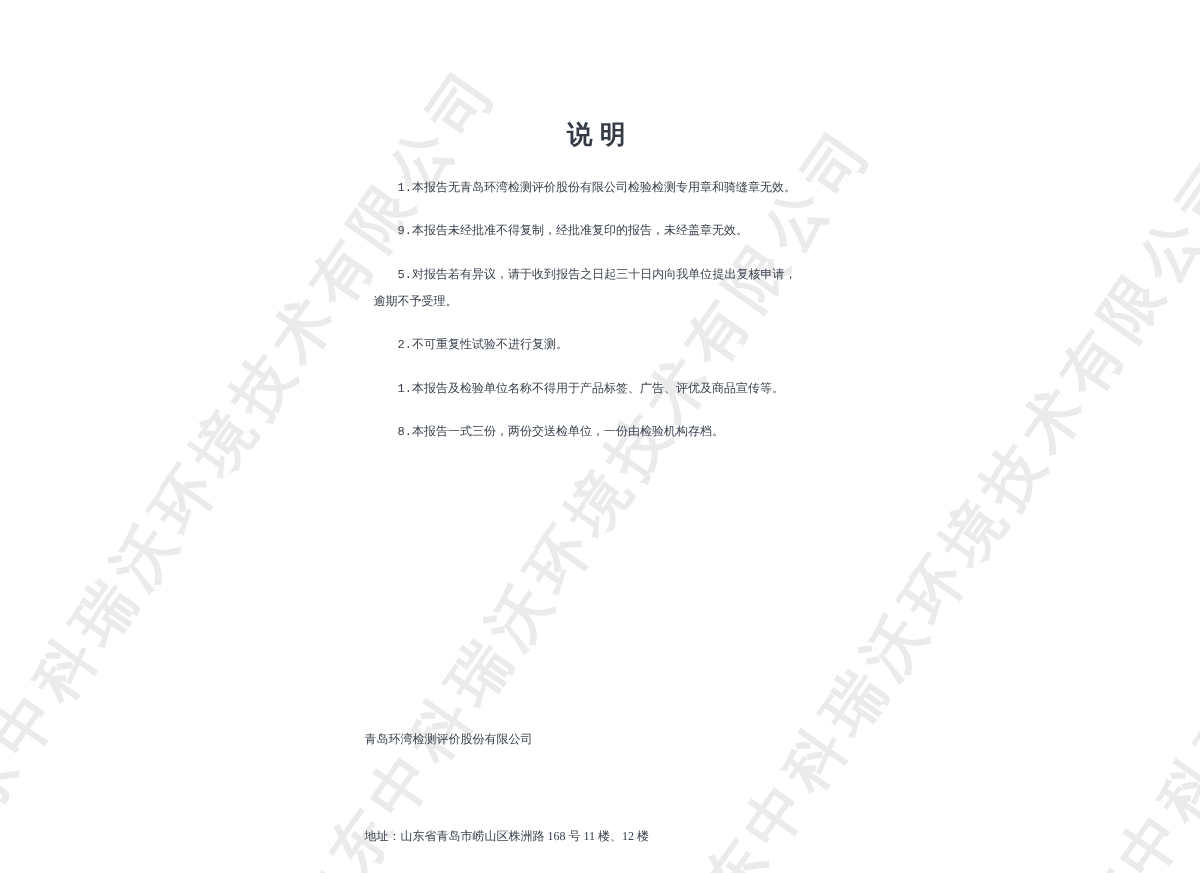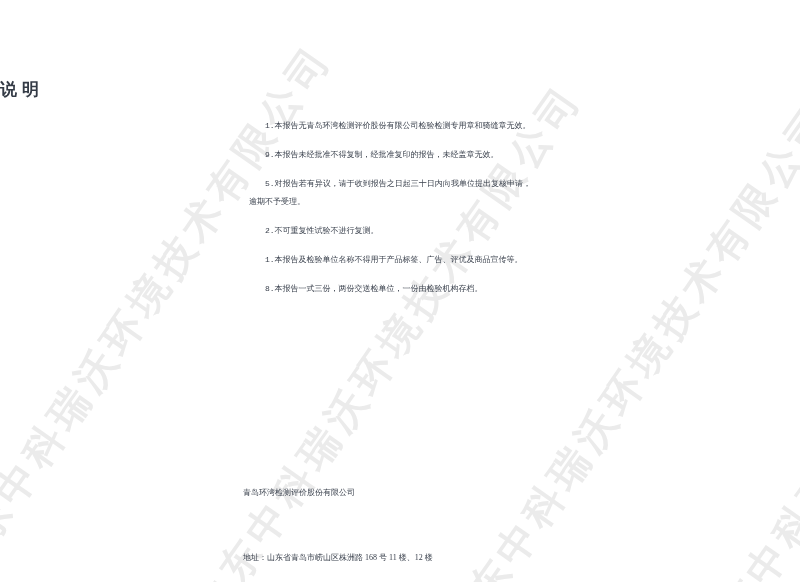--- a/index.html
+++ b/index.html
@@ -25,21 +25,21 @@
     font-family:"Liberation Serif", serif;
   }
   .wm1{left:-70px;top:560px;}
   .wm2{left:180px;top:600px;}
   .wm3{left:430px;top:620px;}
   .wm4{left:680px;top:640px;}
   
   .content{position:relative;z-index:1;}
   .doc-title{
     position:absolute;left:0;top:78px;width:800px;
-    text-align:left;
+    text-align:center;
     font-size:17px;font-weight:700;letter-spacing:5px;
     color:#343b46;
   }
   .notes{
     position:absolute;left:237px;top:105px;width:306px;
     font-size:8px;line-height:17.2px;
     text-align:justify;
   }
   .notes p{margin:12px;text-indent:2em;word-break:break-all;font-family:Liberation Mono, monospace;}
   .footer{

